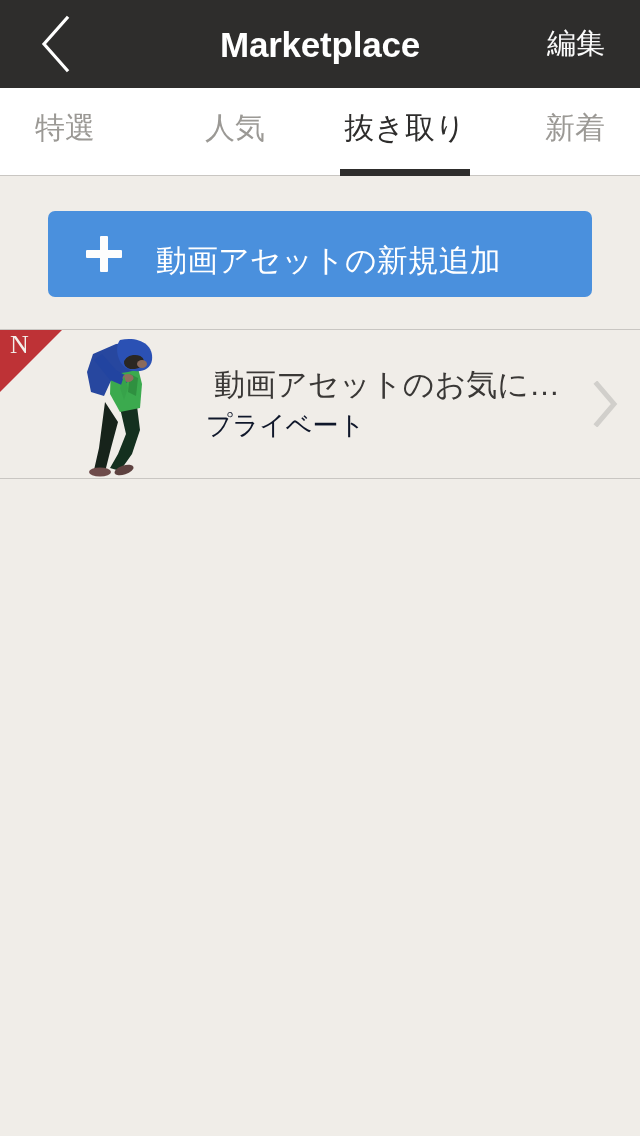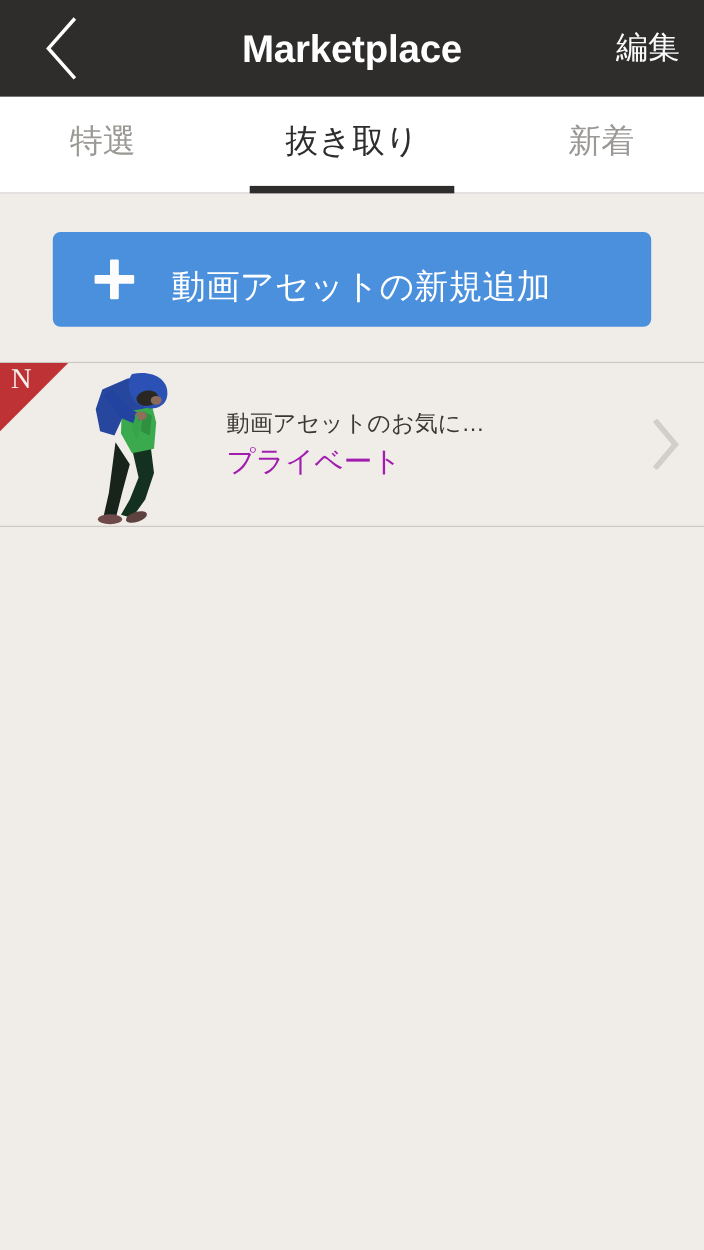--- a/index.html
+++ b/index.html
@@ -54,21 +54,21 @@
     font-size: 35px;
     font-weight: bold;
     color: #FFFFFF;
     letter-spacing: -0.2px;
     line-height: 1;
     user-select: none;
   }
 
   .nav-edit {
     position: absolute;
-    right: 0;
+    right: 13px;
     top: 0;
     height: 88px;
     padding: 0 22px 0 26px;
     display: flex;
     align-items: center;
     justify-content: center;
     font-size: 29px;
     color: #FAFAFA;
     cursor: pointer;
     user-select: none;
@@ -241,31 +241,32 @@
     font-size: 26px;
     color: #9B9791;
     line-height: 1.12;
     margin-bottom: 7px;
     white-space: nowrap;
     overflow: hidden;
     text-overflow: ellipsis;
   }
 
   .asset-title {
-    font-size: 21px;
+    font-size: 31px;
     color: #3A3836;
     line-height: 1.12;
     margin-bottom: 8px;
     white-space: nowrap;
     overflow: hidden;
+    text-align: right;
   }
 
   .asset-privacy {
     font-size: 26px;
-    color: #a21caf;
+    color: #0f172a;
     line-height: 1.12;
     white-space: nowrap;
     overflow: hidden;
   }
 
   .asset-chevron {
     flex: 0 0 auto;
     width: 70px;
     display: flex;
     align-items: center;
@@ -293,20 +294,23 @@
     </div>
 
     <div class="nav-title">Marketplace</div>
 
     <div class="nav-edit">編集</div>
   </div>
 
   <div class="tabbar">
     <div class="tab">
       <span>特選</span>
+    </div>
+    <div class="tab">
+      <span>人気</span>
     </div>
     <div class="tab active">
       <span>抜き取り</span>
     </div>
     <div class="tab">
       <span>新着</span>
     </div>
   </div>
 
   <div class="content">

